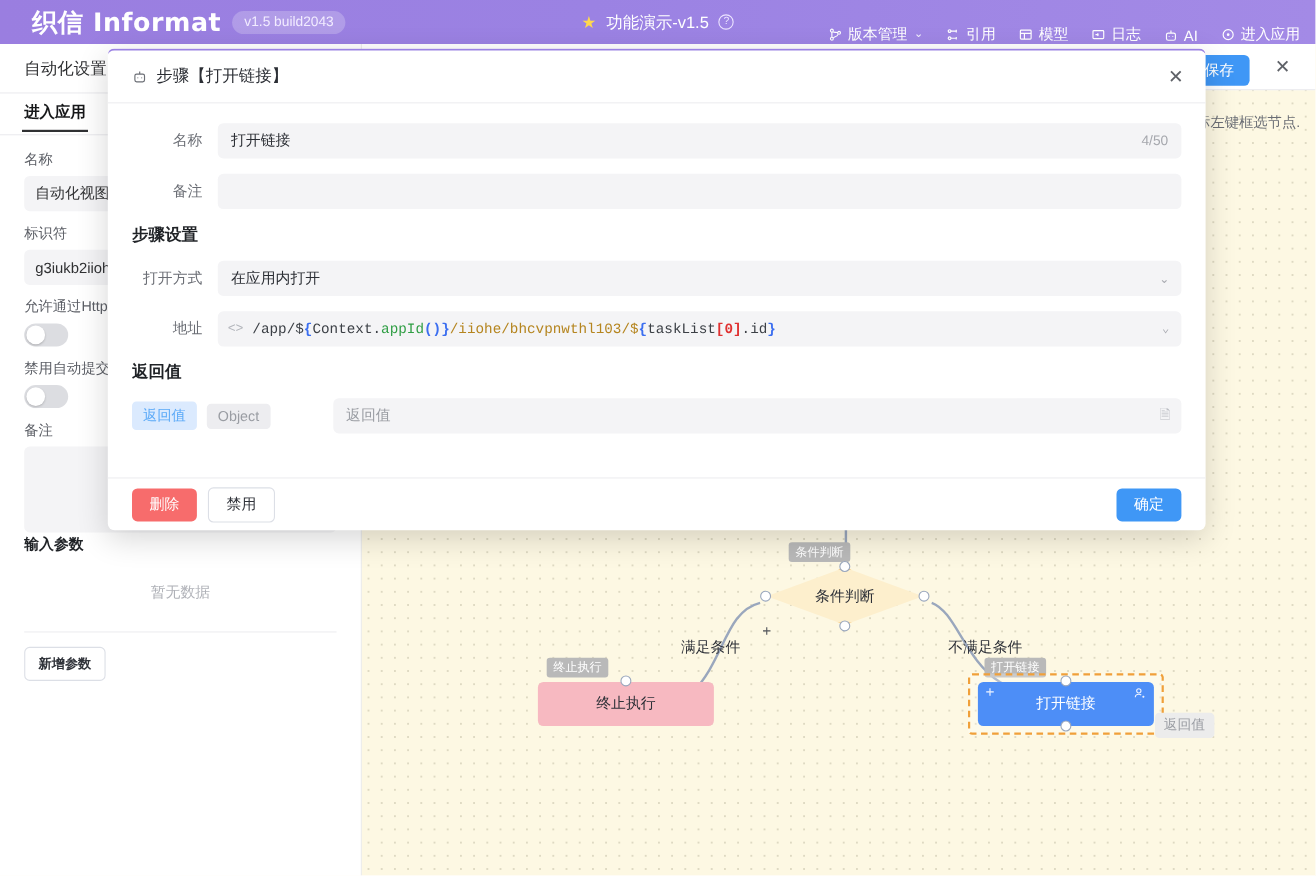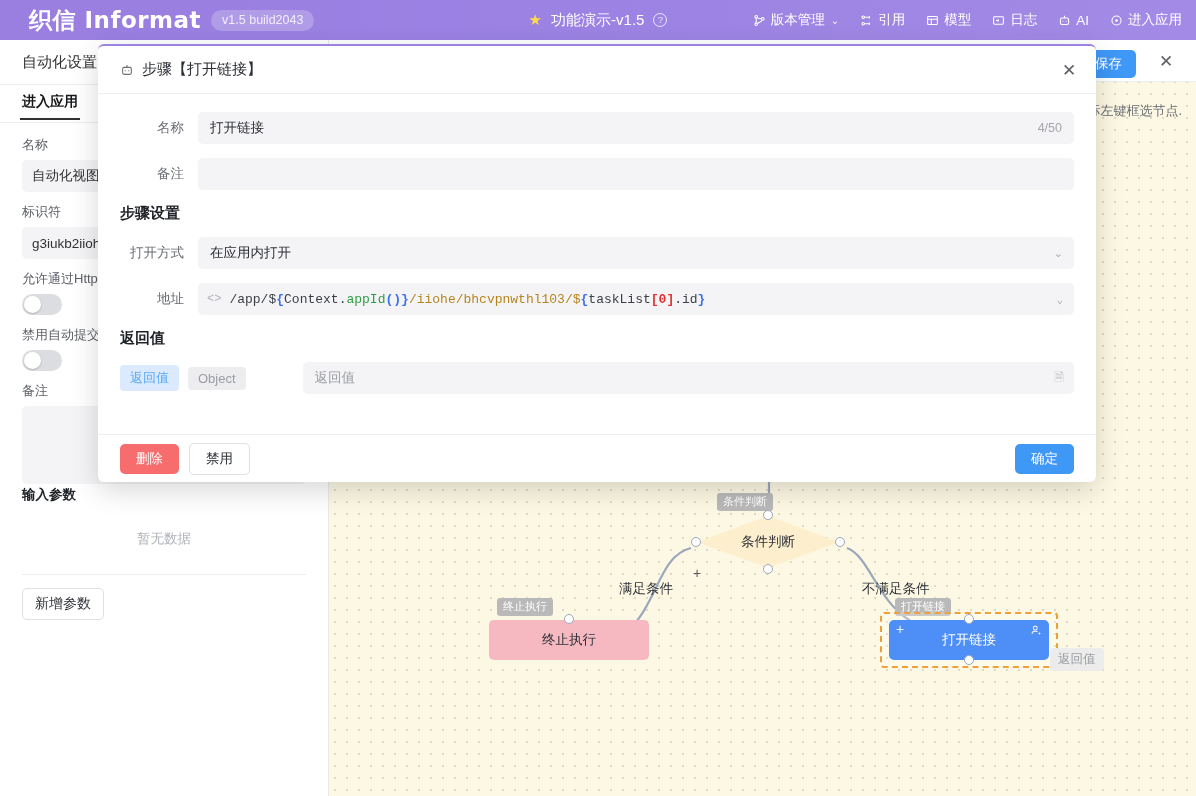--- a/index.html
+++ b/index.html
@@ -33,21 +33,21 @@
     font-size:15px; white-space:nowrap;
   }
   .star-ico { font-size:15px; color:#ffd84d; }
   .help-ico {
     width:14px;height:14px;border:1.3px solid #ece4ff;border-radius:50%;
     display:inline-flex;align-items:center;justify-content:center;
     font-size:9.5px;line-height:1;color:#ece4ff;
   }
   .topbar-right {
     position:absolute; right:14px; top:0; height:40px;
-    display:flex; align-items:center; gap:21px; font-size:13.5px;
+    display:flex; align-items:flex-end; gap:21px; font-size:13.5px;
   }
   .tb-item { display:flex; align-items:center; gap:5px; cursor:pointer; white-space:nowrap; }
   .tb-item svg { display:block; }
   .caret { font-size:10px; opacity:.9; margin-left:1px; }
 
   
   .leftpanel {
     position:absolute; left:0; top:40px; width:329px; height:756px;
     background:#fff; border-right:1px solid #e9e9ec;
   }
@@ -88,21 +88,21 @@
   .param-head{
     text-align:center;font-size:13px;color:#5c5f66;padding:9px 0 9px;
     border-bottom:1px solid #ededf0;
   }
   .param-empty{
     text-align:center;font-size:13.5px;color:#b0b2b8;padding:26px 0 26px;
     border-bottom:1px solid #ededf0;
   }
   .btn-outline{
     display:inline-block;margin-top:13px;border:1px solid #dcdfe6;border-radius:5px;
-    padding:6px 12px;font-size:14px;color:#30333a;background:#fff;cursor:pointer;
+    padding:6px 12px;font-size:12px;color:#30333a;background:#fff;cursor:pointer;font-weight:bold;
   }
 
   
   .canvas{
     position:absolute; left:329px; top:40px; width:867px; height:756px;
     background-color:#fdf8e3;
     background-image:radial-gradient(#ded9c2 1px, transparent 1px);
     background-size:12px 12px;
     overflow:hidden;
   }

